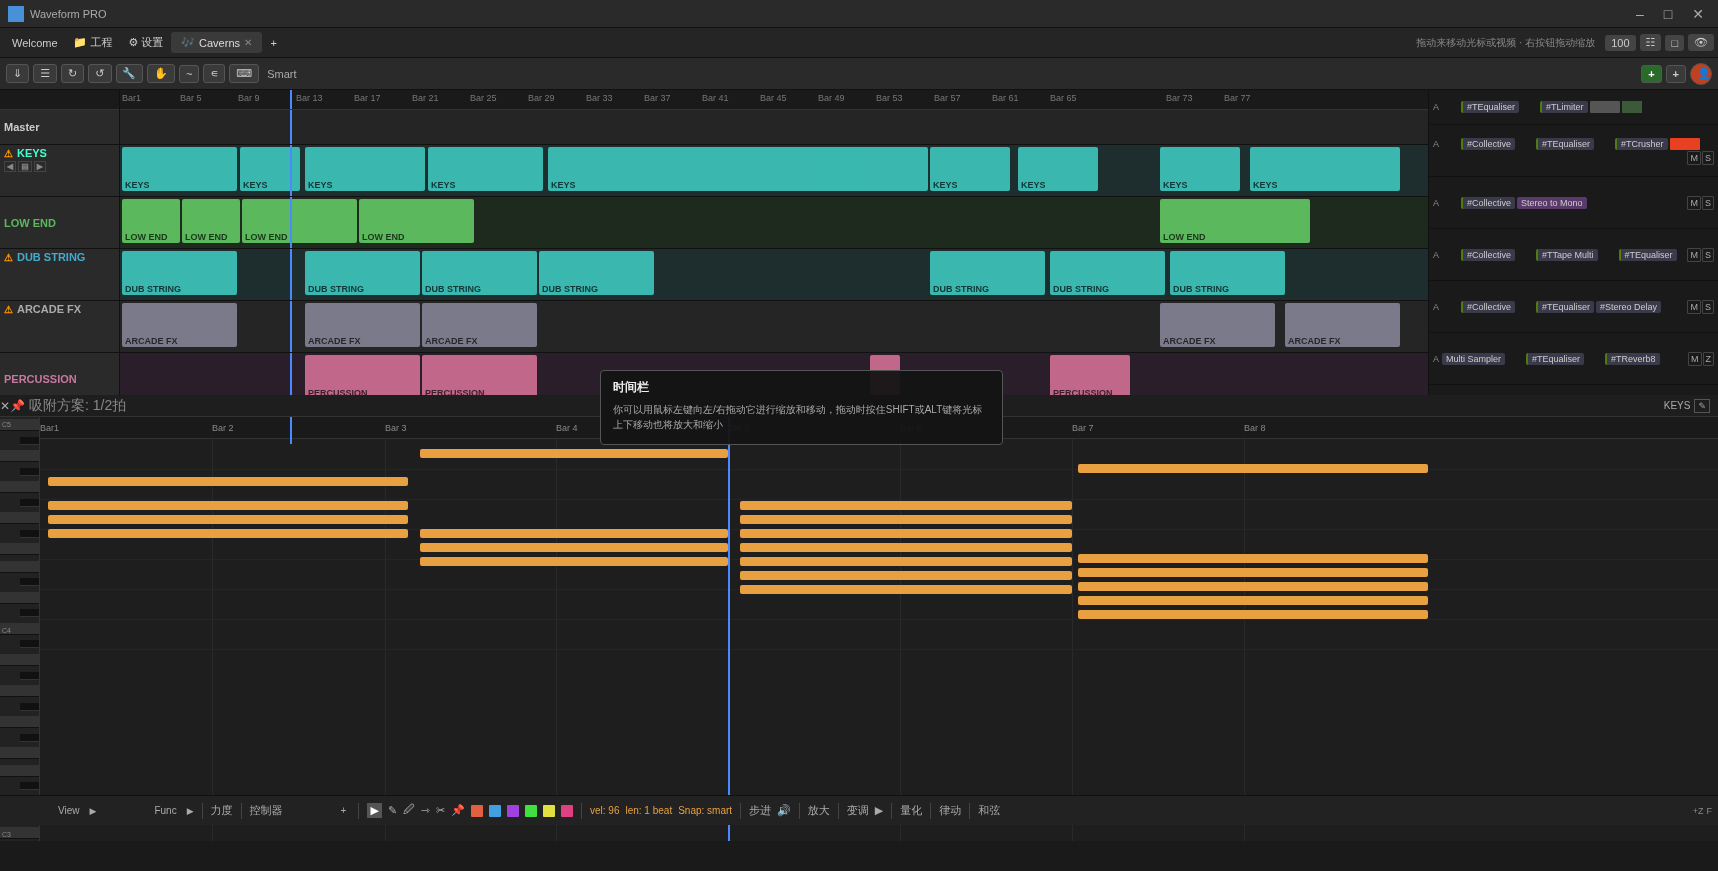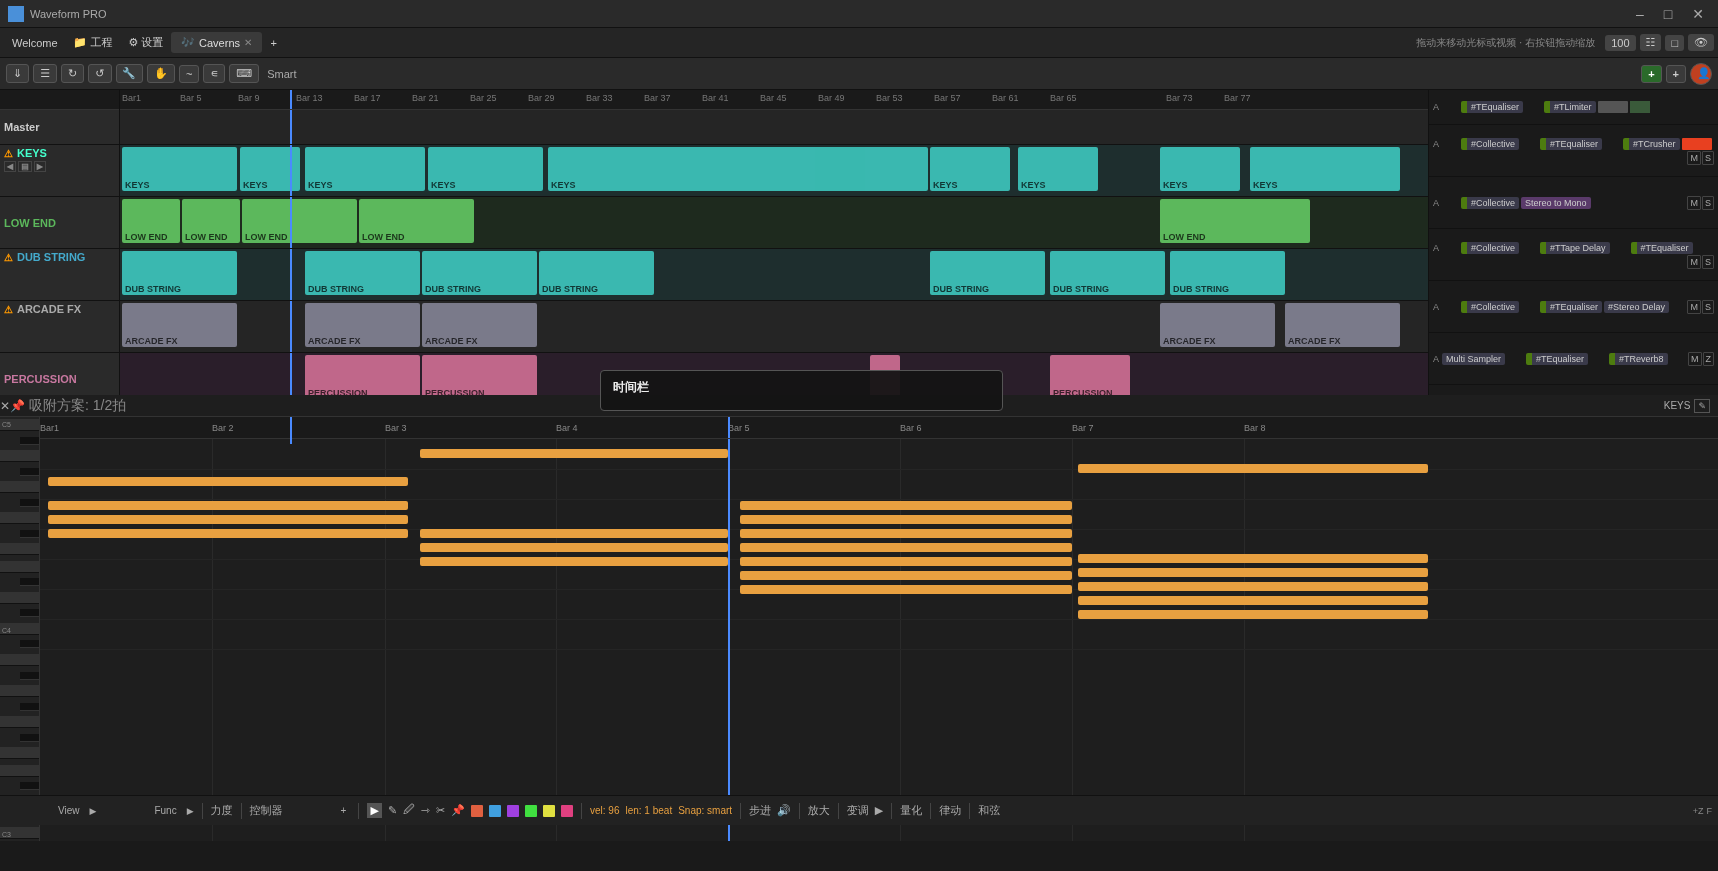--- a/index.html
+++ b/index.html
@@ -65,21 +65,21 @@
     .clip.teal { background: #3ab8b0; }
     .clip.green { background: #5cb85c; }
     .clip.pink { background: #c0678a; }
     .clip.gray { background: #7a7a8a; }
     .clip.tan { background: #b8a060; }
     
     
     #plugin-sidebar { width: 290px; background: #1a1a1a; border-left: 1px solid #111; flex-shrink: 0; overflow: hidden; }
     .plugin-row { display: flex; align-items: center; border-bottom: 1px solid #111; padding: 2px 4px; height: 35px; }
     .plugin-chip { background: #3a3a4a; border-radius: 2px; padding: 1px 4px; font-size: 9px; color: #ccc; margin: 1px; cursor: pointer; display: inline-flex; align-items: center; }
-    .plugin-chip.yellow-warn { border-left: 6px solid #4d7c0f; margin-left: 20px; }
+    .plugin-chip.yellow-warn { border-left: 2px solid #4d7c0f; margin-left: 20px; }
     .plugin-chip-purple { background: #5a3a6a; }
     .plugin-slider { width: 30px; height: 12px; background: #555; border-radius: 1px; margin: 1px; }
     .ms-btn { font-size: 9px; color: #aaa; cursor: pointer; padding: 1px 2px; border: 1px solid #444; border-radius: 1px; }
     
     
     #tooltip { position: absolute; background: rgba(20,20,20,0.95); border: 1px solid #555; border-radius: 4px; padding: 8px 12px; z-index: 100; width: 403px; top: 280px; left: 480px; }
     #tooltip h3 { color: #eee; font-size: 12px; margin-bottom: 6px; }
     #tooltip p { color: #aaa; font-size: 10px; line-height: 1.5; }
     
     
@@ -355,20 +355,21 @@
         <div class="track-row drum-row" style="position:relative;">
           <div style="position:absolute;left:170px;top:0;bottom:0;width:2px;background:#4a8aff;z-index:5;"></div>
           <div class="clip tan" style="left:0px;width:780px;height:32px;"></div>
           <div class="clip tan" style="left:1040px;width:250px;height:32px;"></div>
         </div>
 
       </div>
 
       <div id="tooltip">
         <h3>时间栏</h3>
+        <p style="margin-bottom:4px;">你可以用鼠标左键向左/右拖动它进行缩放和移动，拖动时按住SHIFT或ALT键将光标上下移动也将放大和缩小</p>
       </div>
 
     </div>
 
     <div id="plugin-sidebar">
 
       <div class="plugin-row">
         <span style="color:#888;font-size:9px;margin-right:2px;">A</span>
         <span class="plugin-chip yellow-warn">#TEqualiser</span>
         <span class="plugin-chip yellow-warn">#TLimiter</span>
@@ -394,21 +395,21 @@
         <span class="plugin-chip plugin-chip-purple">Stereo to Mono</span>
         <div style="display:flex;gap:1px;margin-left:auto;">
           <span class="ms-btn">M</span>
           <span class="ms-btn">S</span>
         </div>
       </div>
 
       <div class="plugin-row" style="height:52px;flex-wrap:wrap;align-content:center;">
         <span style="color:#888;font-size:9px;margin-right:2px;">A</span>
         <span class="plugin-chip yellow-warn">#Collective</span>
-        <span class="plugin-chip yellow-warn">#TTape Delay</span>
+        <span class="plugin-chip yellow-warn">#TTape Multi</span>
         <span class="plugin-chip yellow-warn">#TEqualiser</span>
         <div style="display:flex;gap:1px;margin-left:auto;">
           <span class="ms-btn">M</span>
           <span class="ms-btn">S</span>
         </div>
       </div>
 
       <div class="plugin-row" style="height:52px;flex-wrap:wrap;align-content:center;">
         <span style="color:#888;font-size:9px;margin-right:2px;">A</span>
         <span class="plugin-chip yellow-warn">#Collective</span>

